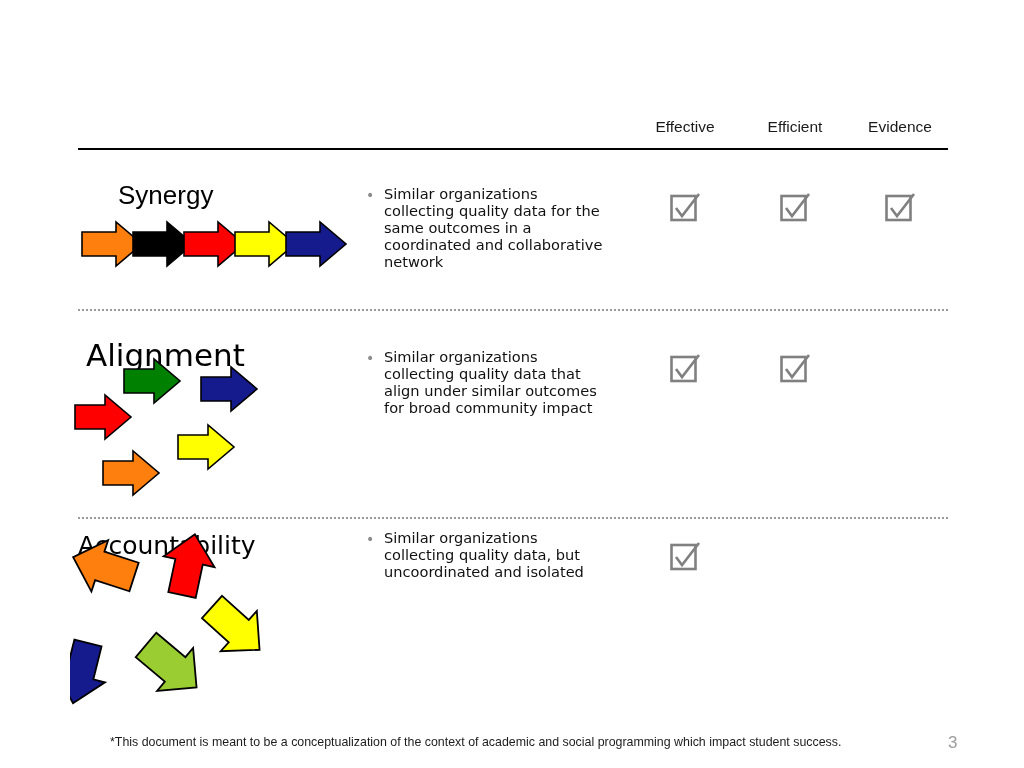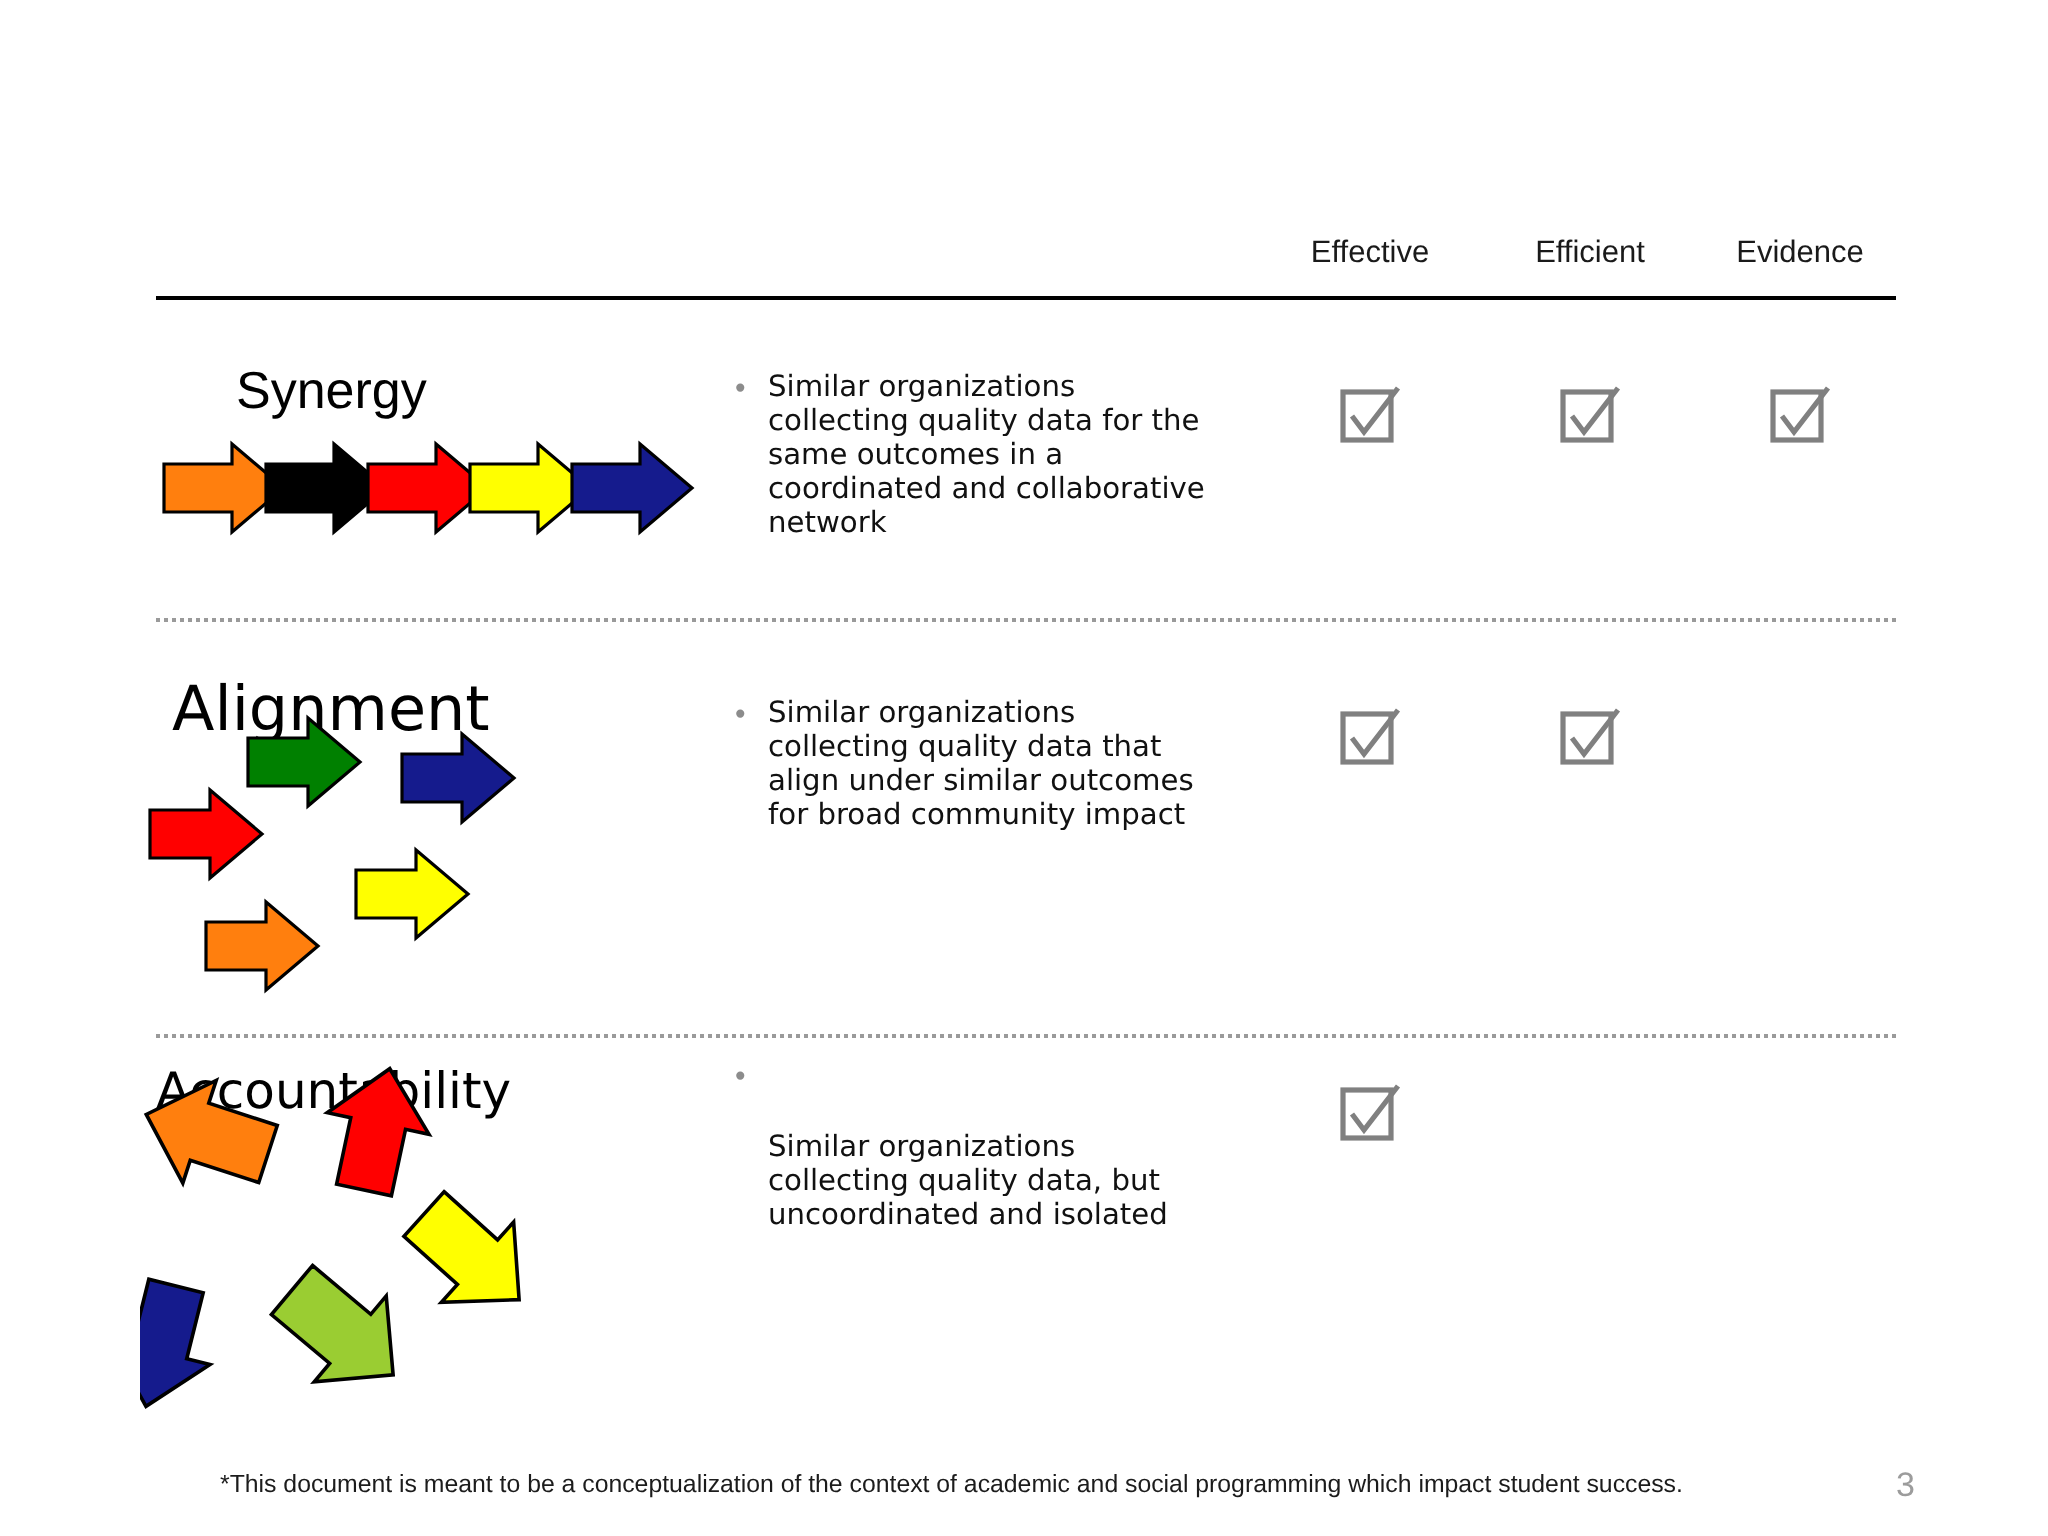--- a/index.html
+++ b/index.html
@@ -114,21 +114,21 @@
   }
   .bullet-text {
     flex: 1 1 auto;
     font-family: "DejaVu Sans", sans-serif;
     font-size: 14.6px;
     line-height: 17px;
     color: #111111;
   }
   #bullet-synergy .bullet-text   { width: 226px; }
   #bullet-alignment .bullet-text { width: 212px; }
-  #bullet-accountability .bullet-text { width: 206px; margin-top: 36px; }
+  #bullet-accountability .bullet-text { width: 206px; }
 
   
   .check-group {
     position: absolute;
     left: 600px;
     width: 360px;
     height: 40px;
   }
   #checks-synergy        { top: 18px; }
   #checks-alignment      { top: 20px; }

